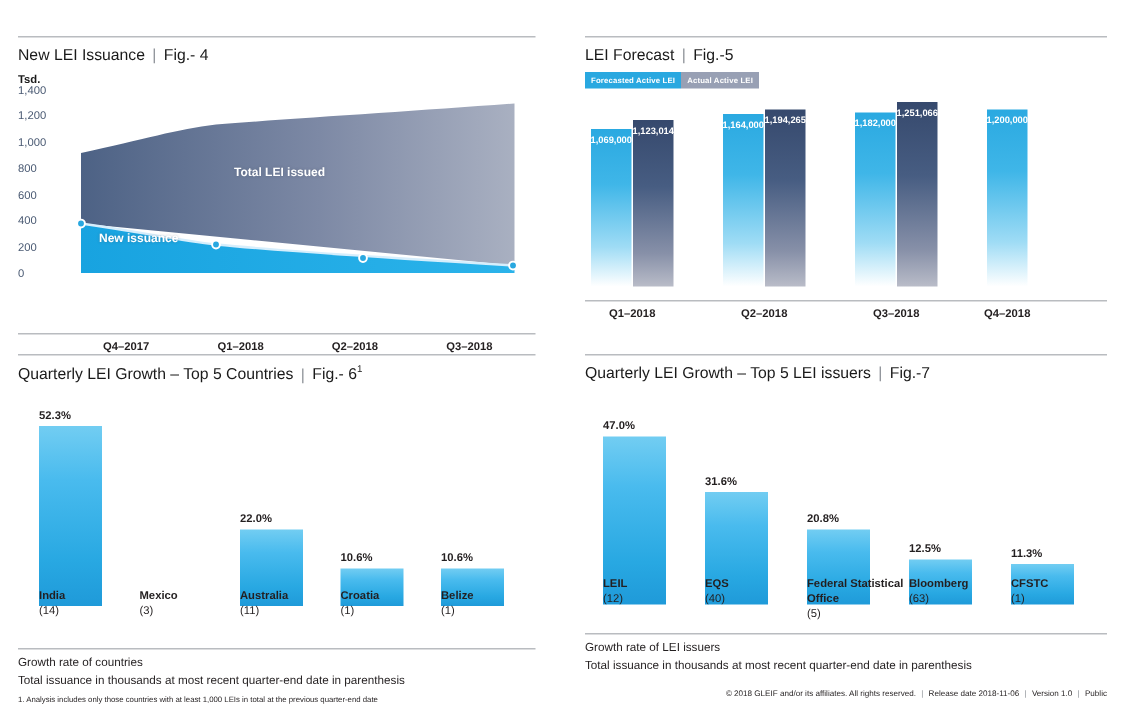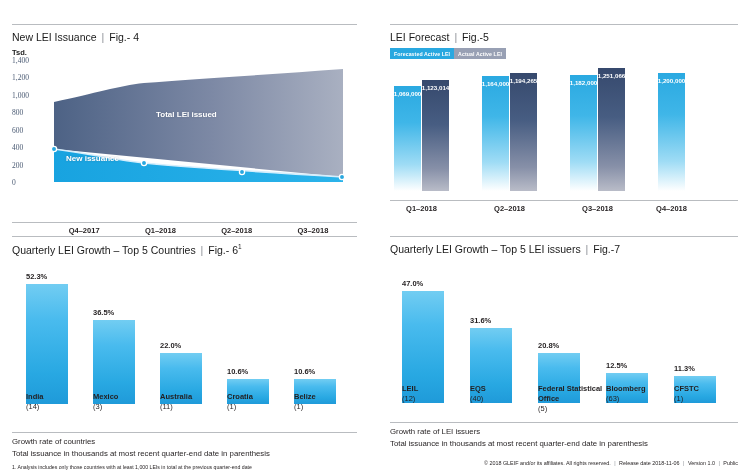--- a/index.html
+++ b/index.html
@@ -37,21 +37,21 @@
   .panel-title .sep { color: #8d9197; padding: 0 2px; }
   .panel-title .fig { font-weight: 400; }
   .panel-title sup { font-size: 6.5px; vertical-align: super; }
 
   
   .f4-wrap { position: relative; width: 345px; height: 160px; margin-top: 3px; }
   .f4-unit {
     position: absolute; left: 0; top: 2px;
     font-size: 7.5px; font-weight: bold; color: #1a1a1a;
   }
-  .f4-yaxis { position: absolute; left: 0; top: 14px; width: 34px; height: 122px; font-family: Liberation Serif, serif; }
+  .f4-yaxis { position: absolute; left: 0; top: 14px; width: 34px; height: 122px; }
   .f4-ytick {
     position: absolute; right: 0; width: 34px; text-align: left;
     font-size: 7.5px; color: #4a5a73; transform: translateY(-50%);
   }
   .f4-plot {
     position: absolute; left: 34px; top: 14px;
     width: 305px; height: 122px;
   }
   .f4-axisline {
     position: absolute; left: 0px; top: 176px; width: 345px;
@@ -259,24 +259,20 @@
     <div class="panel-title">
       <span>Quarterly LEI Growth – Top 5 Countries</span>
       <span class="sep">|</span>
       <span class="fig">Fig.- 6</span><sup>1</sup>
     </div>
     <div class="cc-plot" id="fig6-plot">
         <div class="cc-col" style="left: 14px; width: 42px; height: 120px; padding-left: 32px;">
           <div class="cc-bar" style="height: 120px;"></div>
           <div class="cc-pct" style="bottom: 123px;">52.3%</div>
         </div>
-        <div class="cc-col" style="left: 81px; width: 42px; height: 120px;">
-          <div class="cc-bar" style="height: 83.7476px;"></div>
-          <div class="cc-pct" style="bottom: 86.7476px;">36.5%</div>
-        </div>
         <div class="cc-col" style="left: 148px; width: 42px; height: 120px;">
           <div class="cc-bar" style="height: 50.478px;"></div>
           <div class="cc-pct" style="bottom: 53.478px;">22.0%</div>
         </div>
         <div class="cc-col" style="left: 215px; width: 42px; height: 120px;">
           <div class="cc-bar" style="height: 24.3212px;"></div>
           <div class="cc-pct" style="bottom: 27.3212px;">10.6%</div>
         </div>
         <div class="cc-col" style="left: 282px; width: 42px; height: 120px;">
           <div class="cc-bar" style="height: 24.3212px;"></div>

